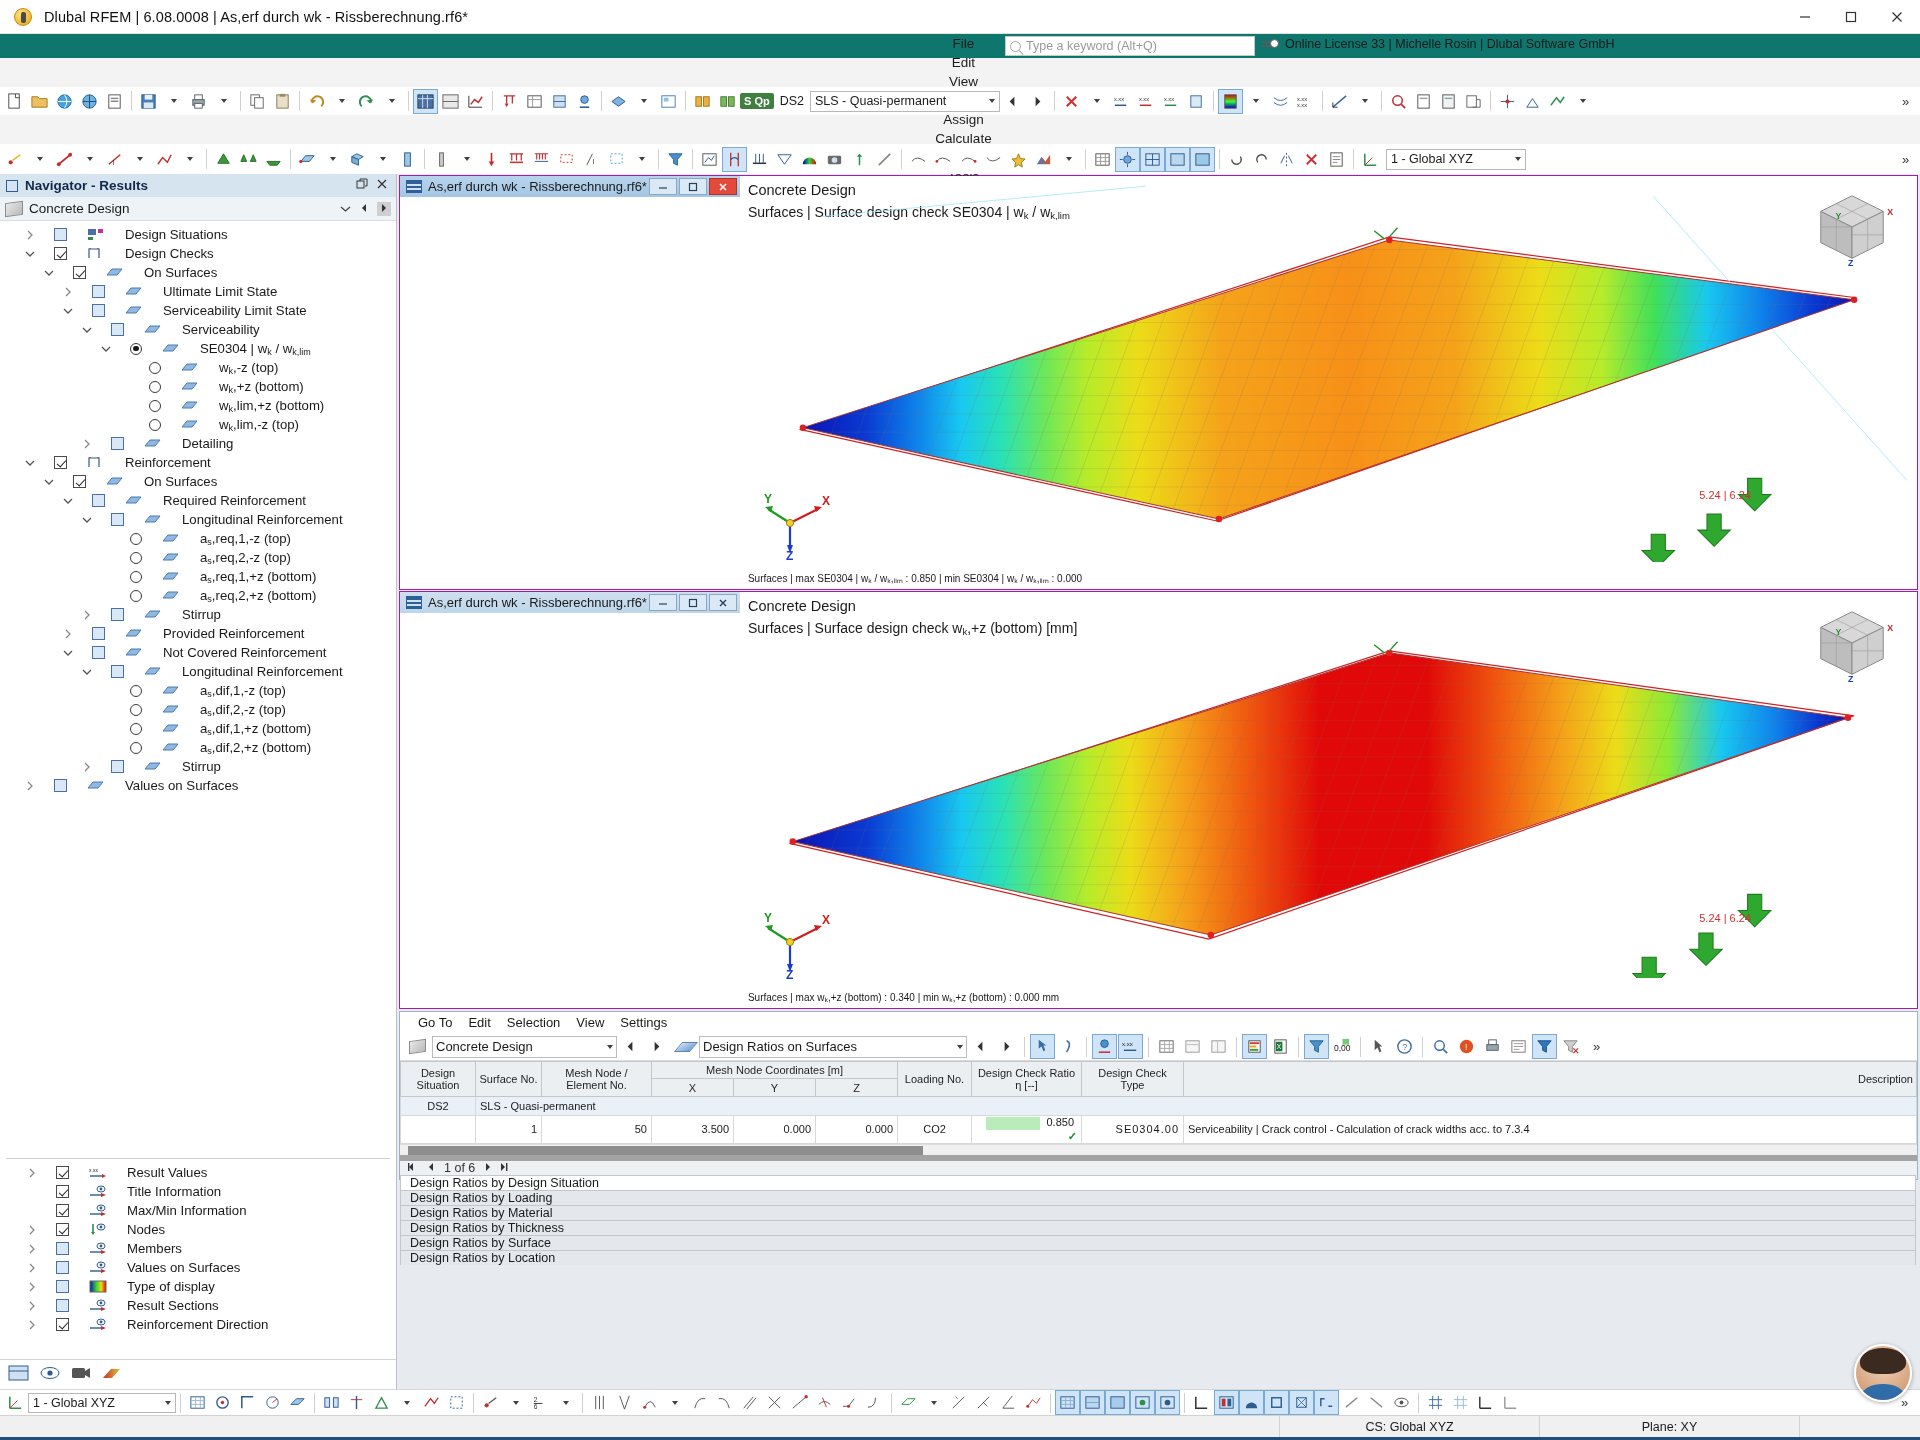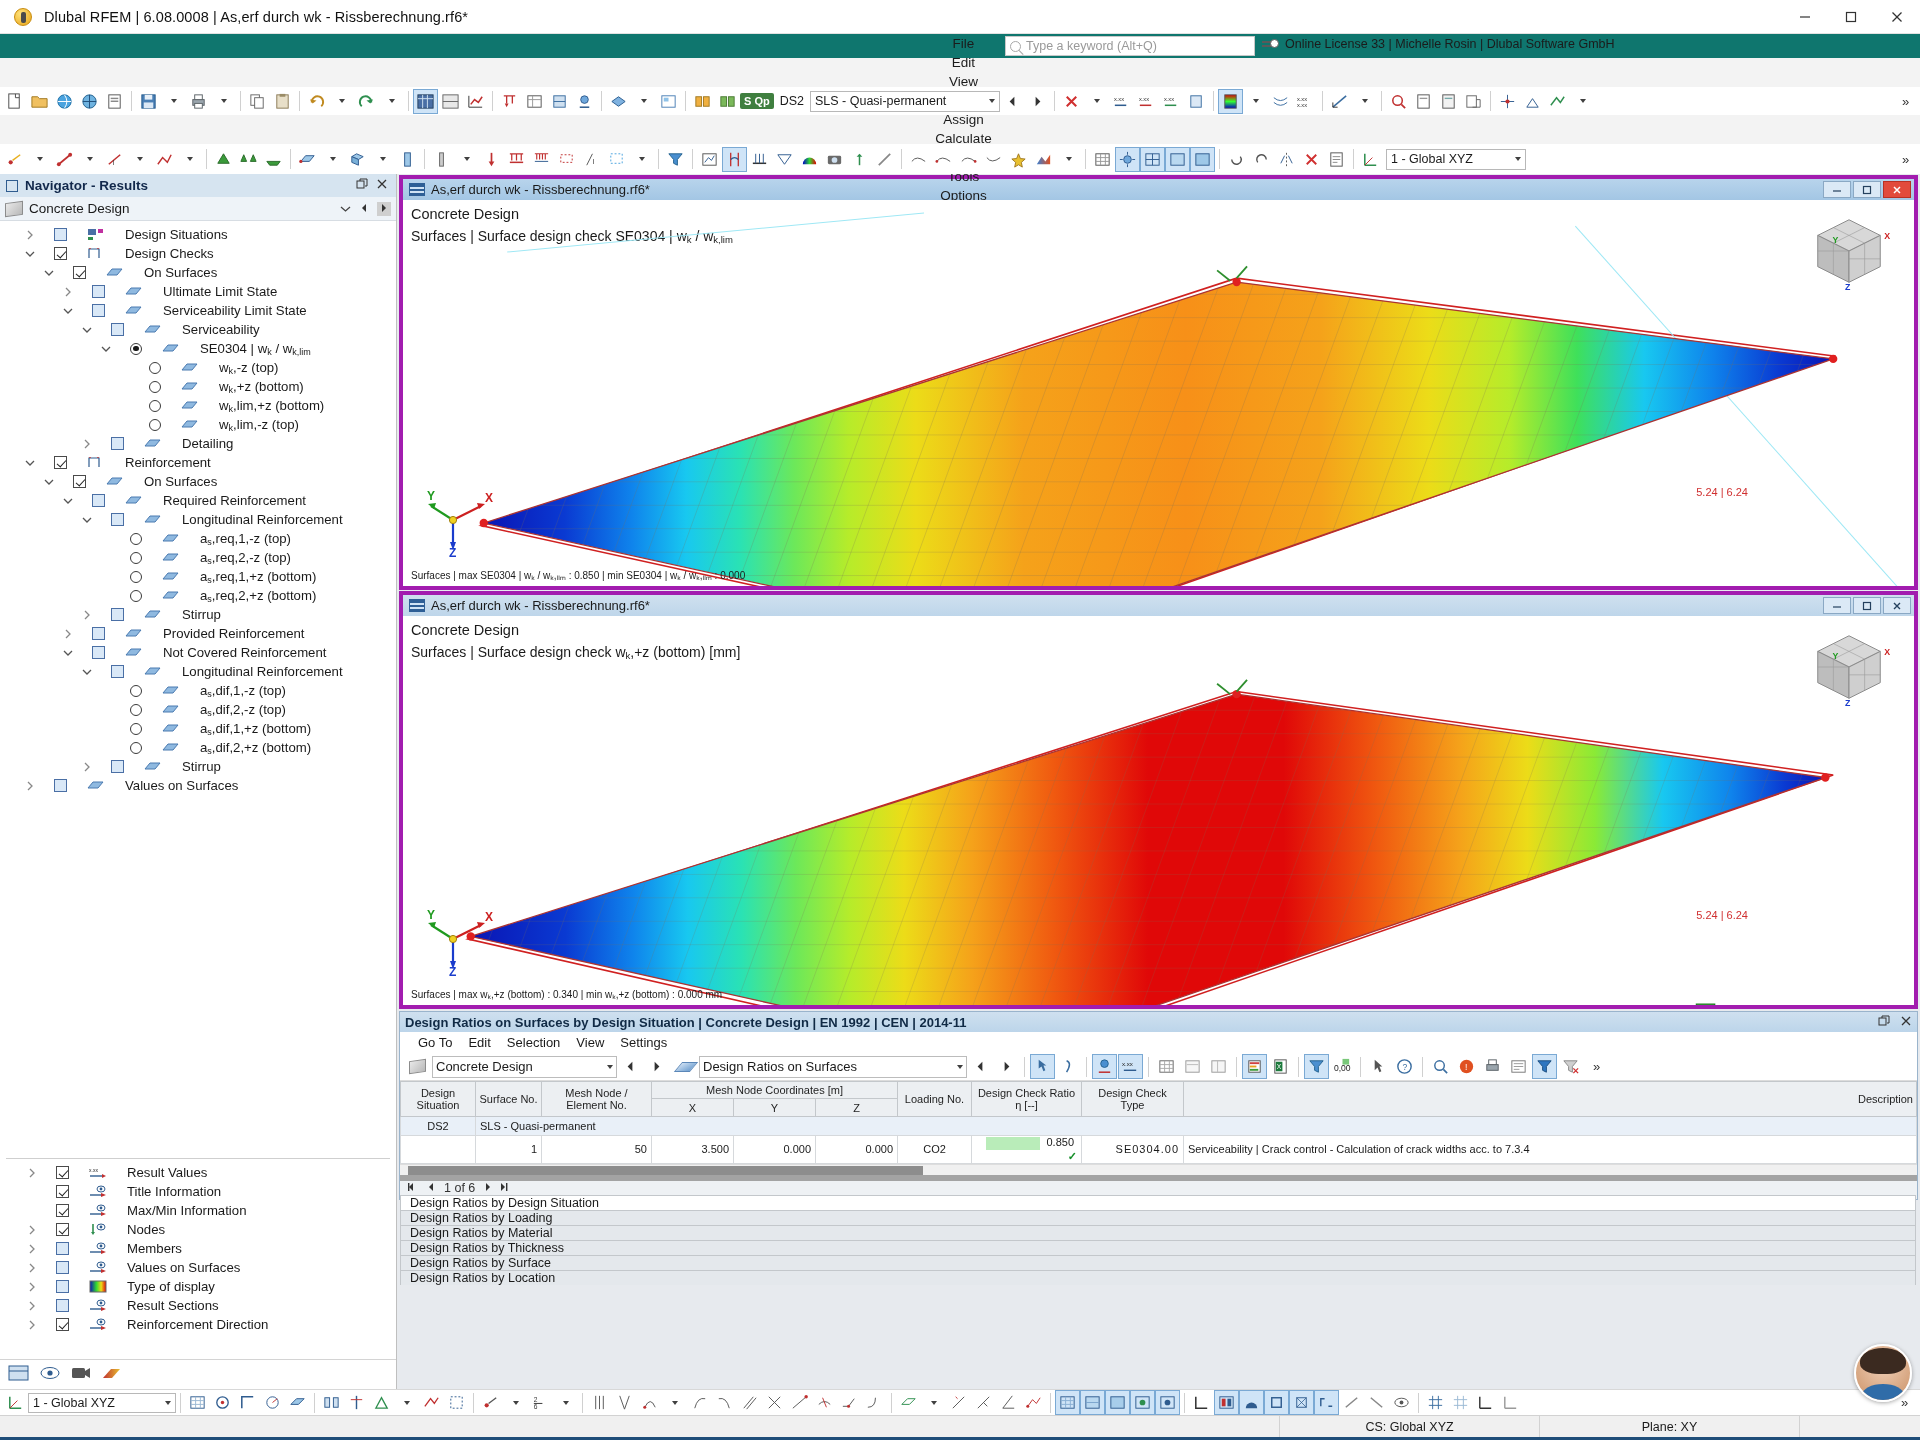--- a/index.html
+++ b/index.html
@@ -78,21 +78,21 @@
   .tico { width:17px; height:13px; margin-right:5px; flex:none; }
   .dia { width:16px; height:10px; background:linear-gradient(135deg,#cddff2,#6f9fd0); transform:skewX(-40deg); margin:0 8px 0 2px; flex:none; border:1px solid #5b87b8;}
   .tlabel { }
   .tlabel sub { font-size:9px; }
   .nav-div { height:1px; background:#cfcfcf; margin:6px 6px 0 6px; }
   .navbottom { height:200px; padding-top:4px; }
   .nav-footer { height:30px; background:#fff; border-top:1px solid #d4d4d4; display:flex; align-items:center; gap:9px; padding:0 8px;}
 
   
   .center { flex:1; display:flex; flex-direction:column; background:#e7eaee; min-width:0;}
-  .vp { background:#fff; border:4px solid #a21caf; margin:1px 2px 0 2px; display:flex; flex-direction:column; min-height:0;}
+  .vp { background:#fff; border:1px solid #a21caf; margin:1px 2px 0 2px; display:flex; min-height:0;}
   .vp-title { height:21px; background:linear-gradient(#b8d4ec,#a3c6e4); display:flex; align-items:center; padding:0 3px; font-size:13px; }
   .vp-title.inactive { background:linear-gradient(#cfe0ef,#bed6ea); }
   .vp-title .vico { width:16px; height:13px; margin:0 6px 0 3px; background:#2e5f96; position:relative; flex:none;}
   .vp-title .vico:after { content:""; position:absolute; left:1px; top:4px; right:1px; height:1.5px; background:#cfe3f5; box-shadow:0 4px 0 #cfe3f5;}
   .vp-btns { margin-left:auto; display:flex; }
   .vpb { width:28px; height:17px; border:1px solid #8aa8c4; background:#dbe9f6; margin-left:2px; display:flex; align-items:center; justify-content:center; font-size:10px; color:#24405e;}
   .vpb.x { background:#e24b3c; border-color:#b93124; color:#fff; }
   .vp-body { flex:1; position:relative; overflow:hidden; background:#fff; min-height:0;}
   .vp-head { position:absolute; left:8px; top:4px; font-size:14.5px; line-height:1.5; color:#1a1a1a; }
   .vp-head .l2 { font-size:14px; }
@@ -1565,36 +1565,20 @@
             <text x="33" y="34" font-size="9" fill="#1f9a1f" font-weight="bold" font-family="Liberation Sans, sans-serif">Y</text>
             <text x="86" y="30" font-size="9" fill="#cc2020" font-weight="bold" font-family="Liberation Sans, sans-serif">X</text>
             <text x="46" y="82" font-size="9" fill="#1a3ccc" font-weight="bold" font-family="Liberation Sans, sans-serif">Z</text>
           </svg>
 
           <div class="vp-foot">Surfaces | max wₖ,+z (bottom) : 0.340 | min wₖ,+z (bottom) : 0.000 mm</div>
         </div>
       </div>
 
       <div class="tablepanel">
-        <div class="tp-title">
-          <span>Design Ratios on Surfaces by Design Situation | Concrete Design | EN 1992 | CEN | 2014-11</span>
-          <span class="tp-btns">
-            <span>
-              <svg width="12" height="12" viewBox="0 0 12 12">
-                  <rect x="1" y="3" width="7" height="7" fill="none" stroke="#333"></rect>
-                  <path d="M4 3V1h7v7H9" fill="none" stroke="#333"></path>
-                </svg>
-            </span>
-            <span>
-              <svg width="12" height="12" viewBox="0 0 12 12">
-                  <path d="M2 2l8 8M10 2l-8 8" stroke="#333" stroke-width="1.3"></path>
-                </svg>
-            </span>
-          </span>
-        </div>
         <div class="tp-menu">
           <span class="mi">Go To</span>
           <span class="mi">Edit</span>
           <span class="mi">Selection</span>
           <span class="mi">View</span>
           <span class="mi">Settings</span>
         </div>
         <div class="tp-tools">
           <span class="cube" style="width:17px;height:13px;margin:0 5px 0 6px;background:linear-gradient(135deg,#e8e8e8,#b9b9b9);border:1px solid #8c8c8c;display:inline-block;transform:skewY(-8deg);"></span>
           <div class="tp-combo" style="width:185px;">

